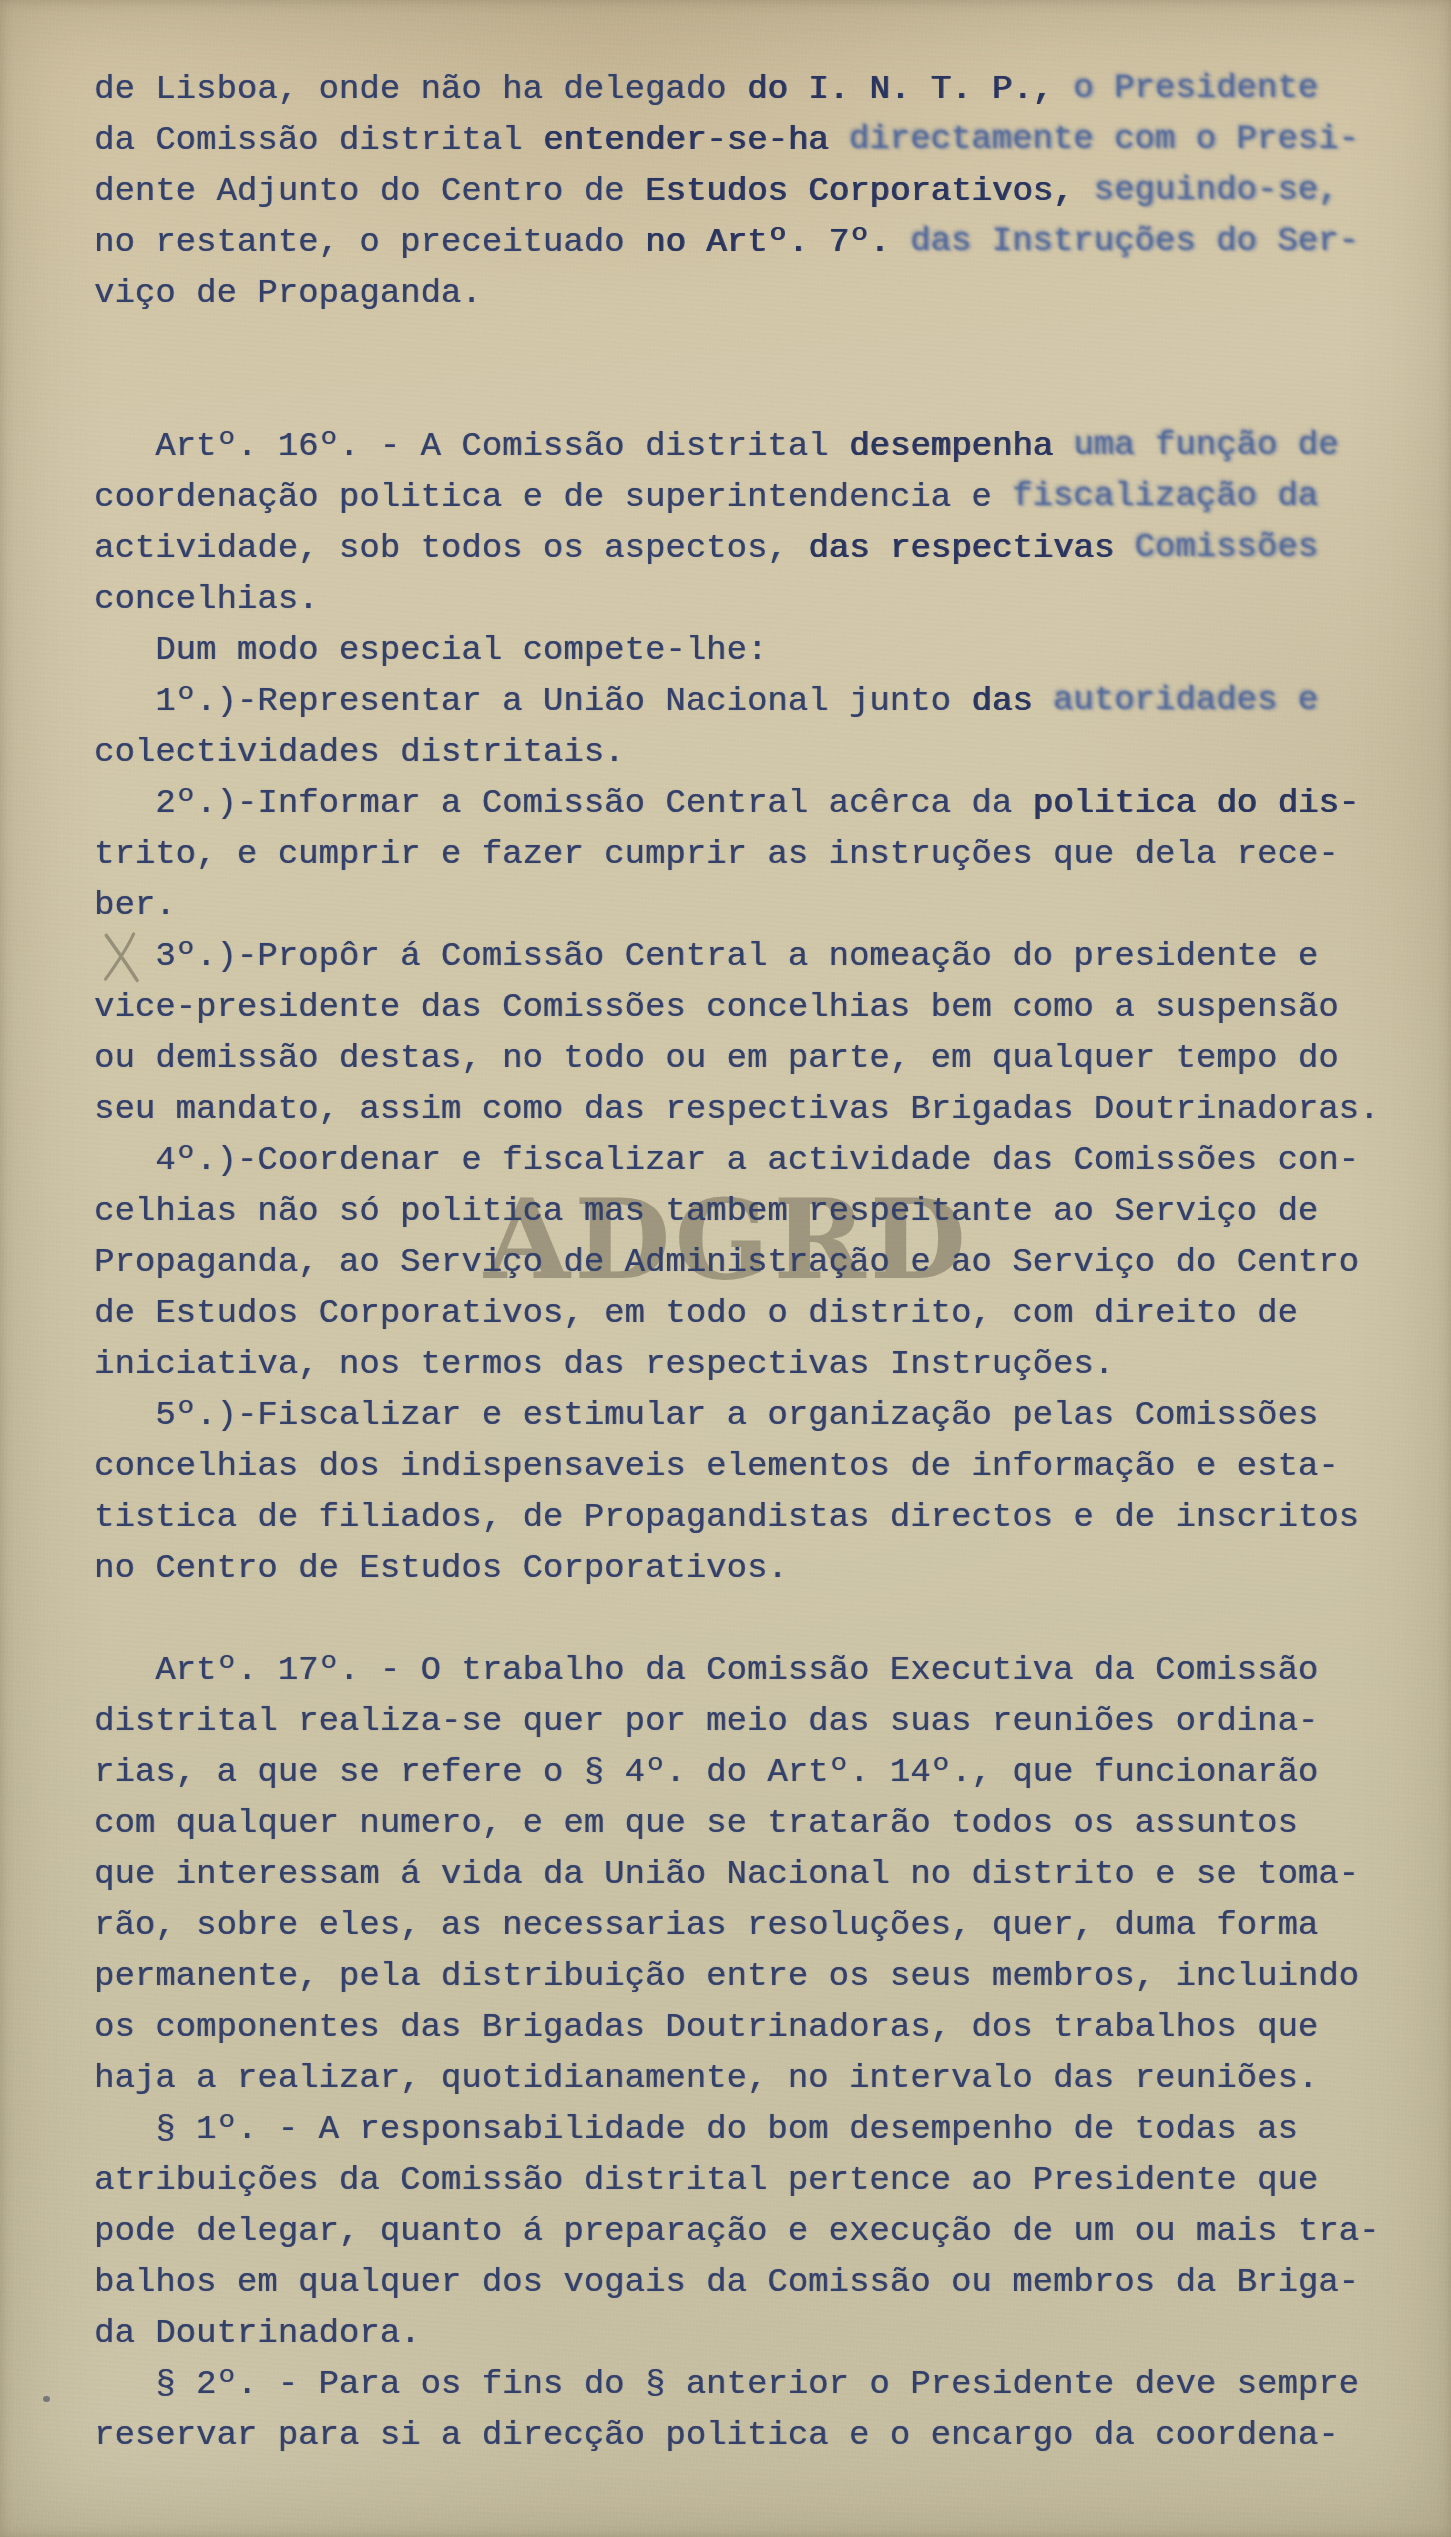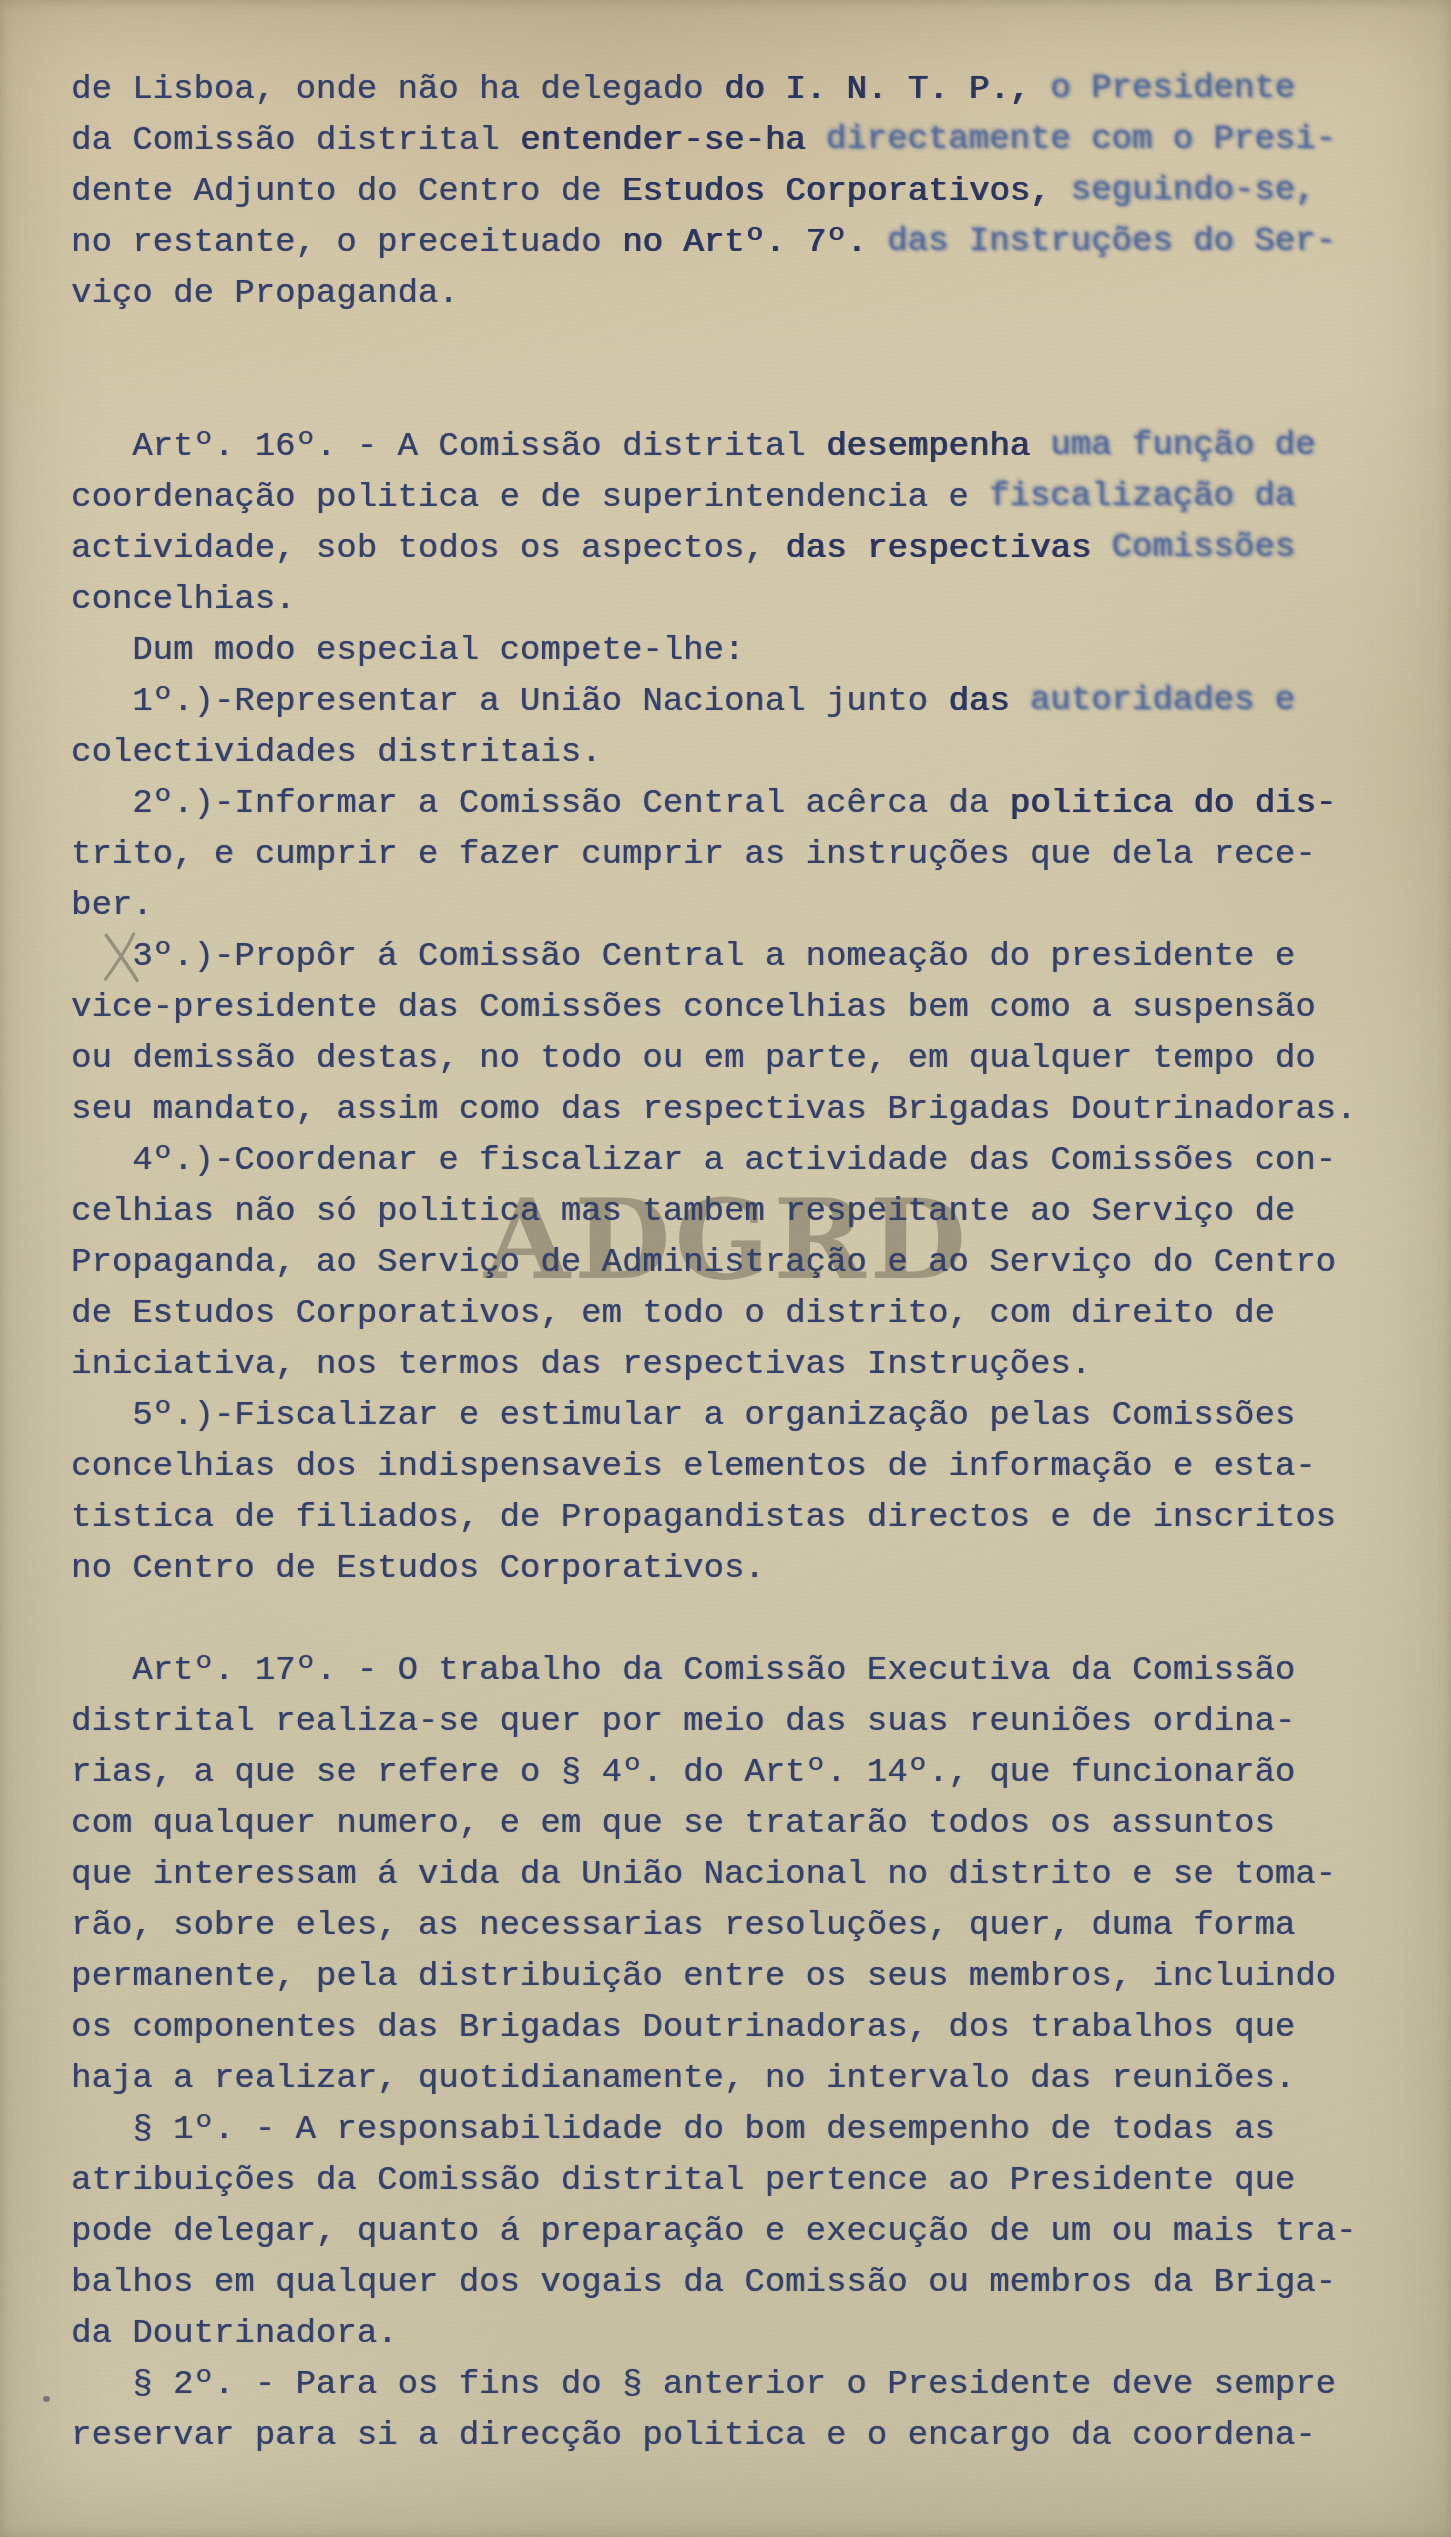--- a/index.html
+++ b/index.html
@@ -24,21 +24,21 @@
       repeating-linear-gradient(4deg, rgba(120,100,70,0.018) 0 2.1px, rgba(0,0,0,0.0) 2.1px 4.8px);
   }
   .watermark{
     position:absolute;left:484px;top:1184px;
     font-family:"DejaVu Serif","Liberation Serif",serif;
     font-weight:bold;font-size:111px;line-height:1;
     letter-spacing:4.1px;color:rgba(116,110,89,0.55);
     z-index:1;user-select:none;
   }
   .text-block{
-    position:absolute;left:71px;top:64px;width:1328px;
+    position:absolute;left:94px;top:64px;width:1328px;
     z-index:2;
     font-size:34px;line-height:51px;
     color:#33406a;white-space:pre;
     text-shadow:0.6px 0 0 rgba(51,64,106,0.55), 0 0 1.4px rgba(51,64,106,0.25);
   }
   .line{height:51px;}
   .seg-b{color:#2a355f;text-shadow:1.2px 0 0 rgba(42,53,95,0.85),0 0 0.7px rgba(42,53,95,0.6);}
   .seg-g{
     display:inline-block;
     color:#51689a;

